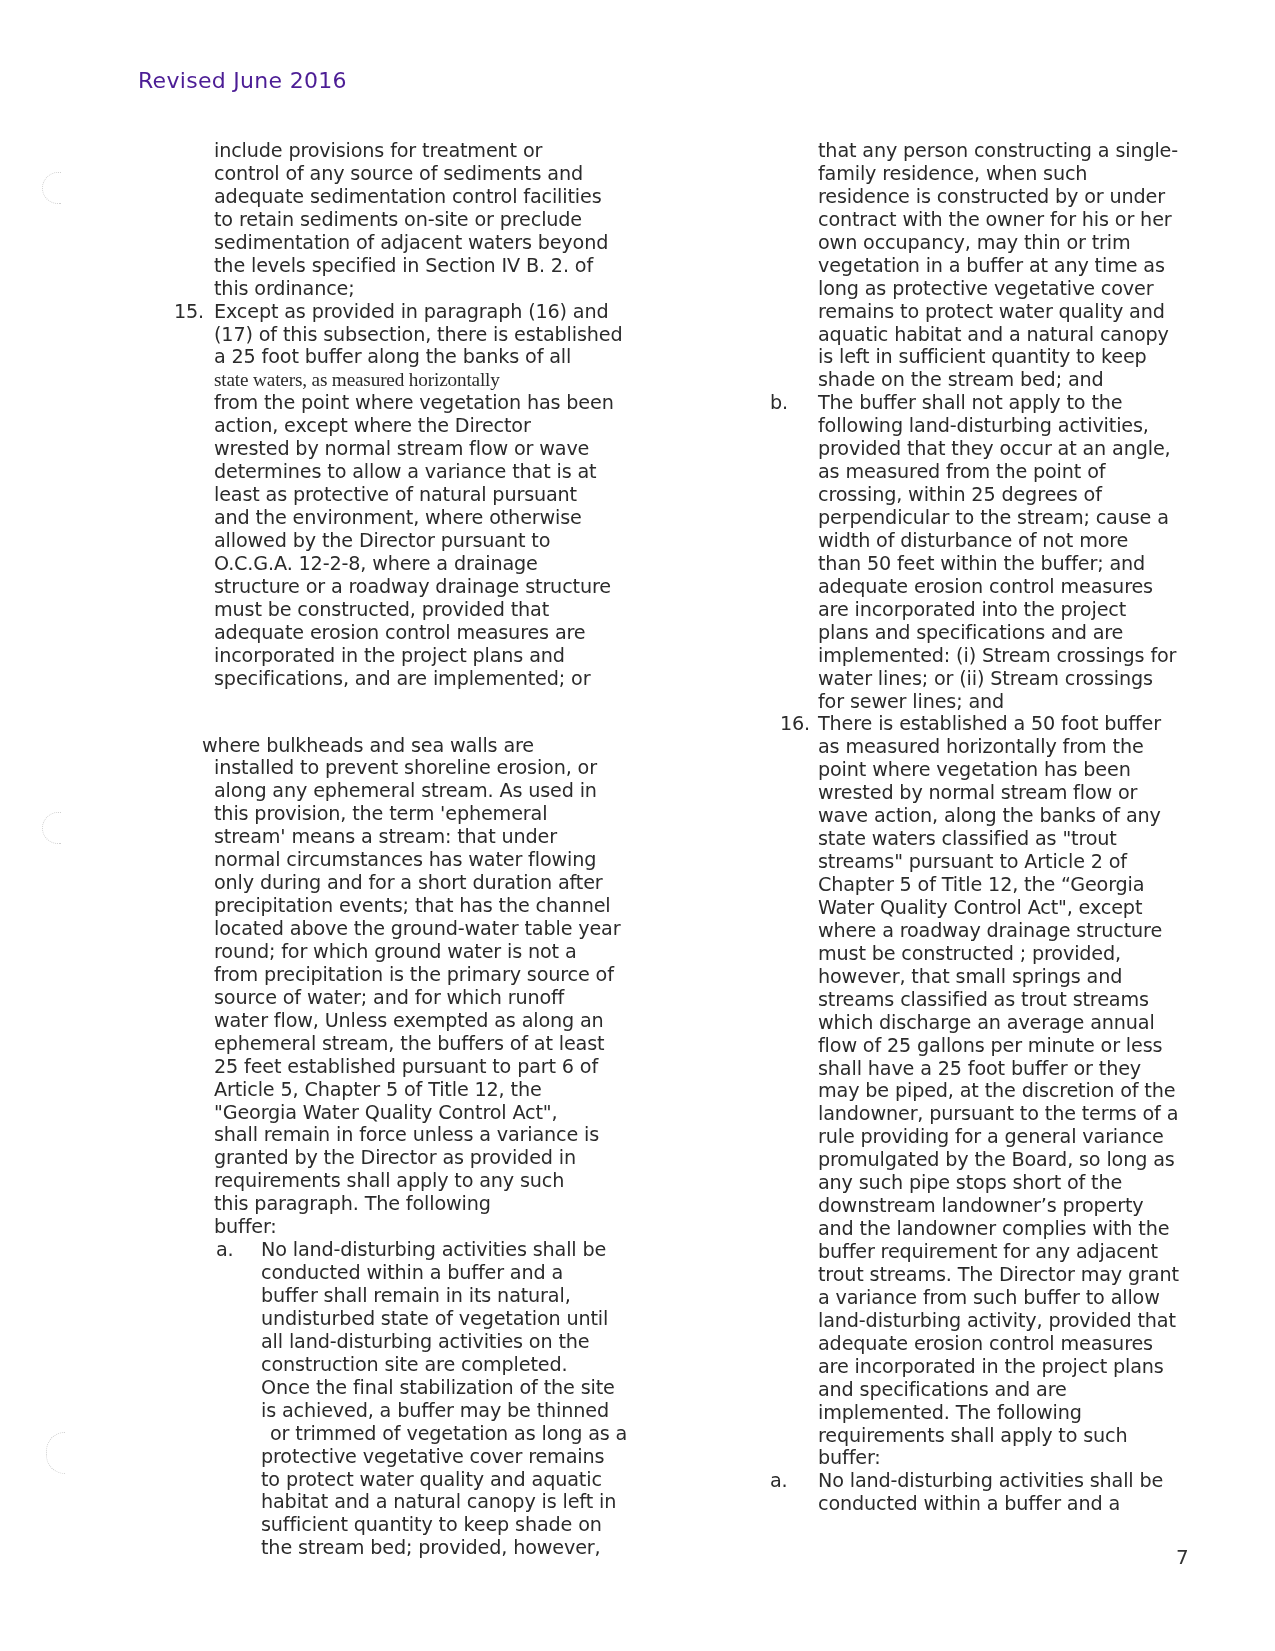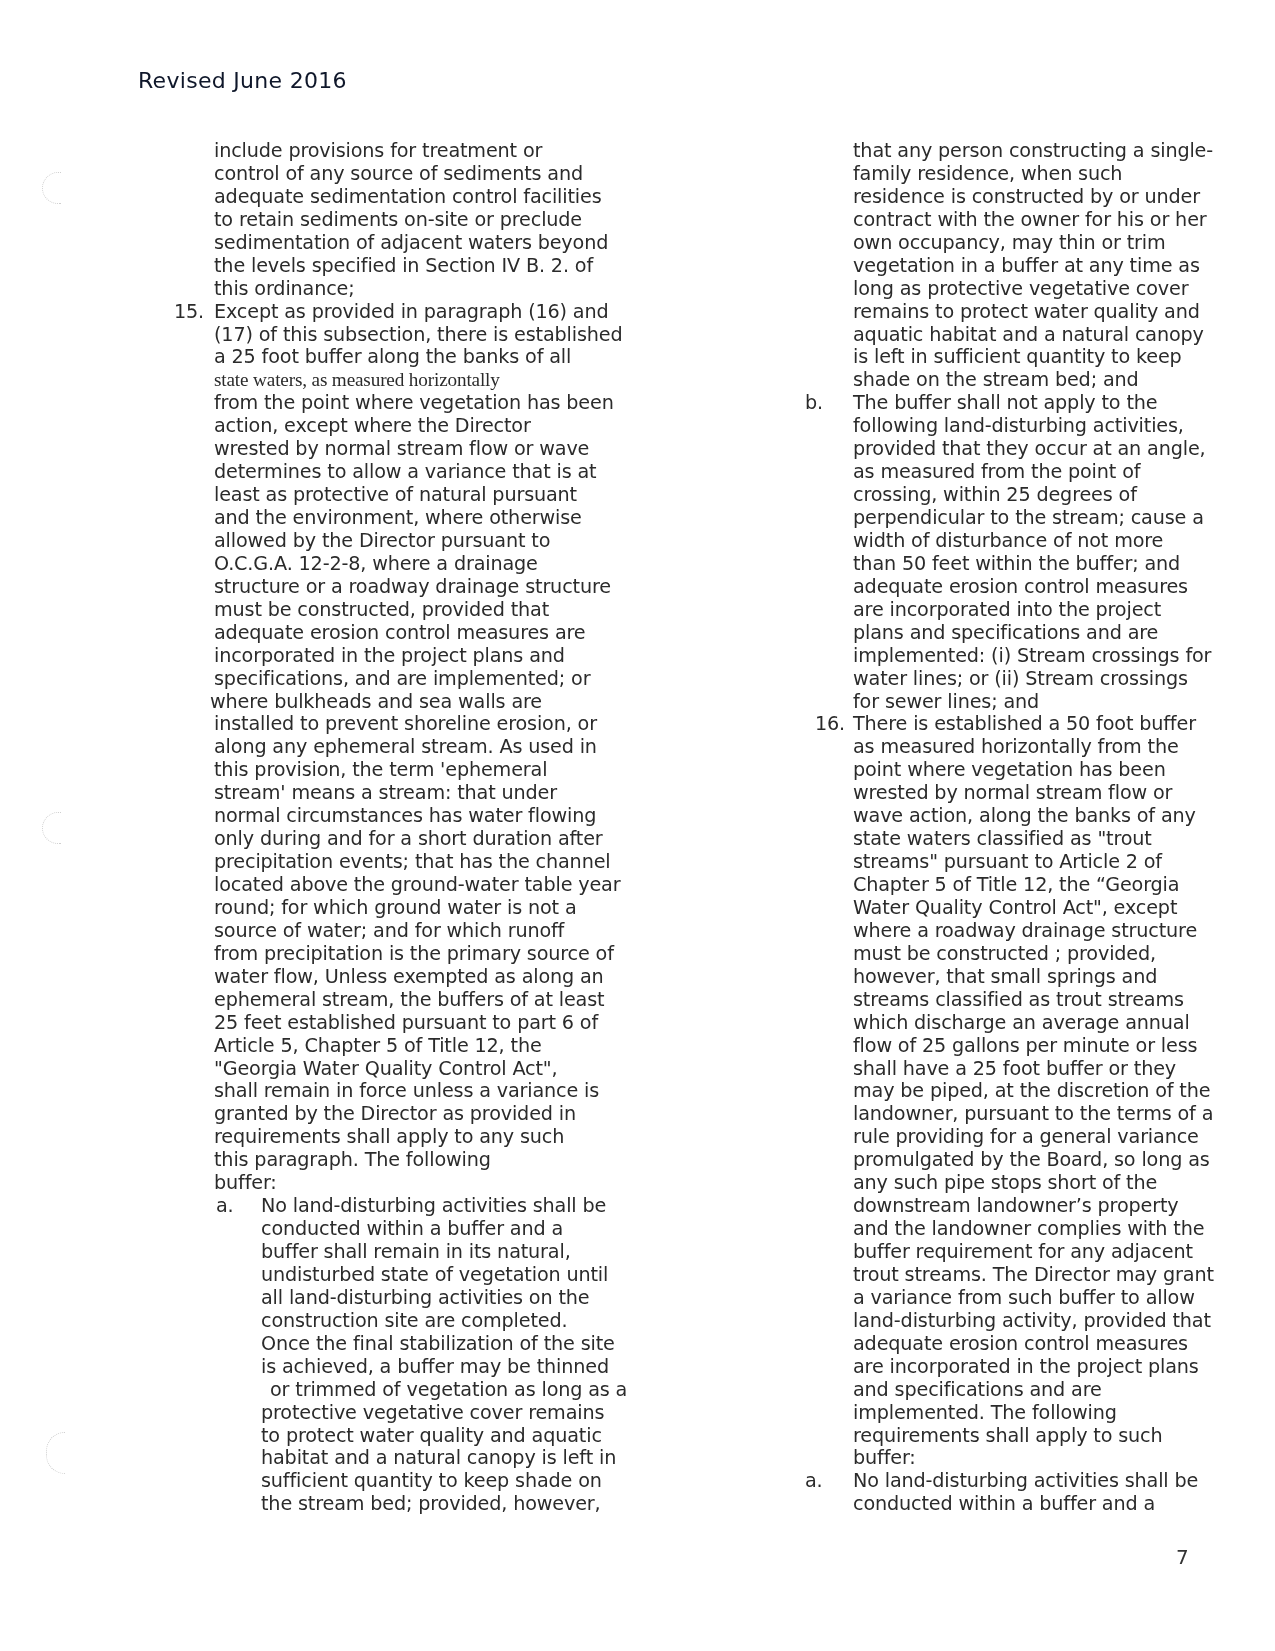--- a/index.html
+++ b/index.html
@@ -7,31 +7,31 @@
     width: 1275px; height: 1651px;
     background: #ffffff;
     position: relative;
     overflow: hidden;
     font-family: "DejaVu Sans", sans-serif;
     color: #2a2a2a;
   }
   .header {
     position: absolute; left: 138px; top: 68px;
     font-size: 22px; letter-spacing: 0.3px;
-    color: #0f172a;
+    color: #4c1d95;
   }
   .col {
     position: absolute; top: 140px;
     font-size: 19.2px;
     line-height: 22.95px;
     letter-spacing: -0.15px;
     color: #2b2b2b;
   }
   .col-left { left: 0; width: 640px; }
-  .col-right { left: 0; width: 1037px; padding-left: 35px; }
+  .col-right { left: 0; width: 1037px; }
   .line { position: relative; white-space: pre; display: block; height: 22.95px; }
   .lbl { position: absolute; top: 0; }
   .pagenum {
     position: absolute; left: 1176px; top: 1545px;
     font-size: 20px; color: #333;
   }
   .mark {
     position: absolute; border: 1px dotted #cfcfcf; border-right: none;
     border-radius: 30px 0 0 30px; width: 18px;
   }
@@ -64,32 +64,32 @@
     <span class="line" style="left: 214px;">determines to allow a variance that is at</span>
     <span class="line" style="left: 214px;">least as protective of natural pursuant</span>
     <span class="line" style="left: 214px;">and the environment, where otherwise</span>
     <span class="line" style="left: 214px;">allowed by the Director pursuant to</span>
     <span class="line" style="left: 214px;">O.C.G.A. 12-2-8, where a drainage</span>
     <span class="line" style="left: 214px;">structure or a roadway drainage structure</span>
     <span class="line" style="left: 214px;">must be constructed, provided that</span>
     <span class="line" style="left: 214px;">adequate erosion control measures are</span>
     <span class="line" style="left: 214px;">incorporated in the project plans and</span>
     <span class="line" style="left: 214px;">specifications, and are implemented; or</span>
-    <span class="line" style="left: 210px;">where bulkheads and sea walls are</span>
+    <span class="line" style="left: 202px; margin-top: 44px;">where bulkheads and sea walls are</span>
     <span class="line" style="left: 214px;">installed to prevent shoreline erosion, or</span>
     <span class="line" style="left: 214px;">along any ephemeral stream. As used in</span>
     <span class="line" style="left: 214px;">this provision, the term 'ephemeral</span>
     <span class="line" style="left: 214px;">stream' means a stream: that under</span>
     <span class="line" style="left: 214px;">normal circumstances has water flowing</span>
     <span class="line" style="left: 214px;">only during and for a short duration after</span>
     <span class="line" style="left: 214px;">precipitation events; that has the channel</span>
     <span class="line" style="left: 214px;">located above the ground-water table year</span>
     <span class="line" style="left: 214px;">round; for which ground water is not a</span>
+    <span class="line" style="left: 214px;">from precipitation is the primary source of</span>
     <span class="line" style="left: 214px;">source of water; and for which runoff</span>
-    <span class="line" style="left: 214px;">from precipitation is the primary source of</span>
     <span class="line" style="left: 214px;">water flow, Unless exempted as along an</span>
     <span class="line" style="left: 214px;">ephemeral stream, the buffers of at least</span>
     <span class="line" style="left: 214px;">25 feet established pursuant to part 6 of</span>
     <span class="line" style="left: 214px;">Article 5, Chapter 5 of Title 12, the</span>
     <span class="line" style="left: 214px;">"Georgia Water Quality Control Act",</span>
     <span class="line" style="left: 214px;">shall remain in force unless a variance is</span>
     <span class="line" style="left: 214px;">granted by the Director as provided in</span>
     <span class="line" style="left: 214px;">requirements shall apply to any such</span>
     <span class="line" style="left: 214px;">this paragraph. The following</span>
     <span class="line" style="left: 214px;">buffer:</span>

